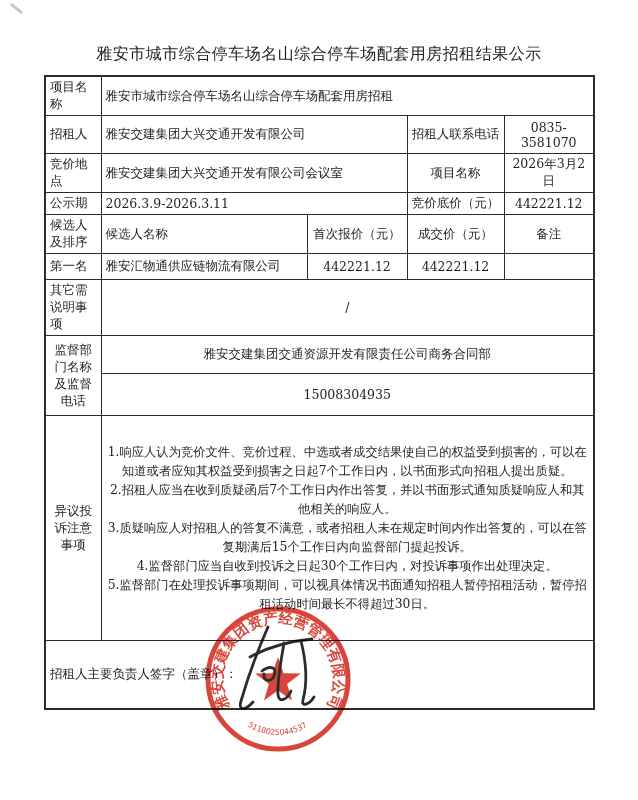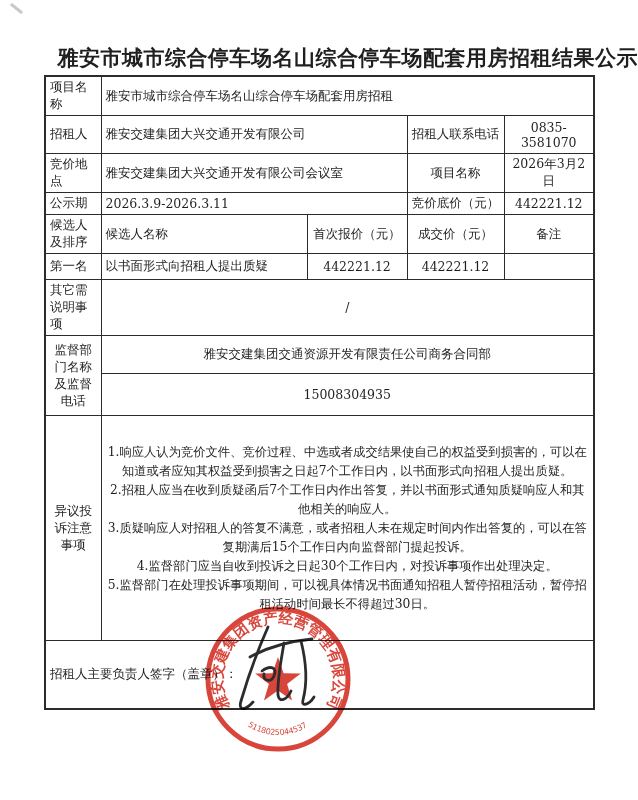--- a/index.html
+++ b/index.html
@@ -9,21 +9,21 @@
     width:638px; height:800px; position:relative; overflow:hidden;
     font-family:"DejaVu Serif","Liberation Serif",serif;
     color:var(--ink);
   }
   .artifact{
     position:absolute; left:9px; top:7px; width:15px; height:3px;
     background:#9a9a9a; transform:rotate(38deg); border-radius:2px; opacity:.55;
   }
   .doc-title{
     position:absolute; top:44px; left:0; width:100%;
-    text-align:right; font-size:21px; font-weight:bold; letter-spacing:.5px;
+    text-align:center; font-size:16px; font-weight:normal; letter-spacing:.5px;
   }
   table.main{
     position:absolute; left:44px; top:75px; width:549px;
     border-collapse:collapse; table-layout:fixed;
     border:2px solid var(--line);
     font-size:12.5px;
   }
   table.main td{
     border:1px solid var(--line);
     vertical-align:middle;
@@ -87,21 +87,21 @@
     </tr>
     <tr class="h35">
       <td class="lbl">候选人及排序</td>
       <td class="name-h">候选人名称</td>
       <td class="val-c">首次报价（元）</td>
       <td class="val-c">成交价（元）</td>
       <td class="val-c">备注</td>
     </tr>
     <tr class="h26">
       <td class="lbl">第一名</td>
-      <td class="val-l">以书面形式向招租人提出质疑</td>
+      <td class="val-l">雅安汇物通供应链物流有限公司</td>
       <td class="val-c">442221.12</td>
       <td class="val-c">442221.12</td>
       <td class="val-c"></td>
     </tr>
     <tr class="h44">
       <td class="lbl">其它需说明事项</td>
       <td class="val-c" colspan="4">/</td>
     </tr>
     <tr class="h38">
       <td class="lbl-c" rowspan="2">监督部门名称及监督电话</td>

